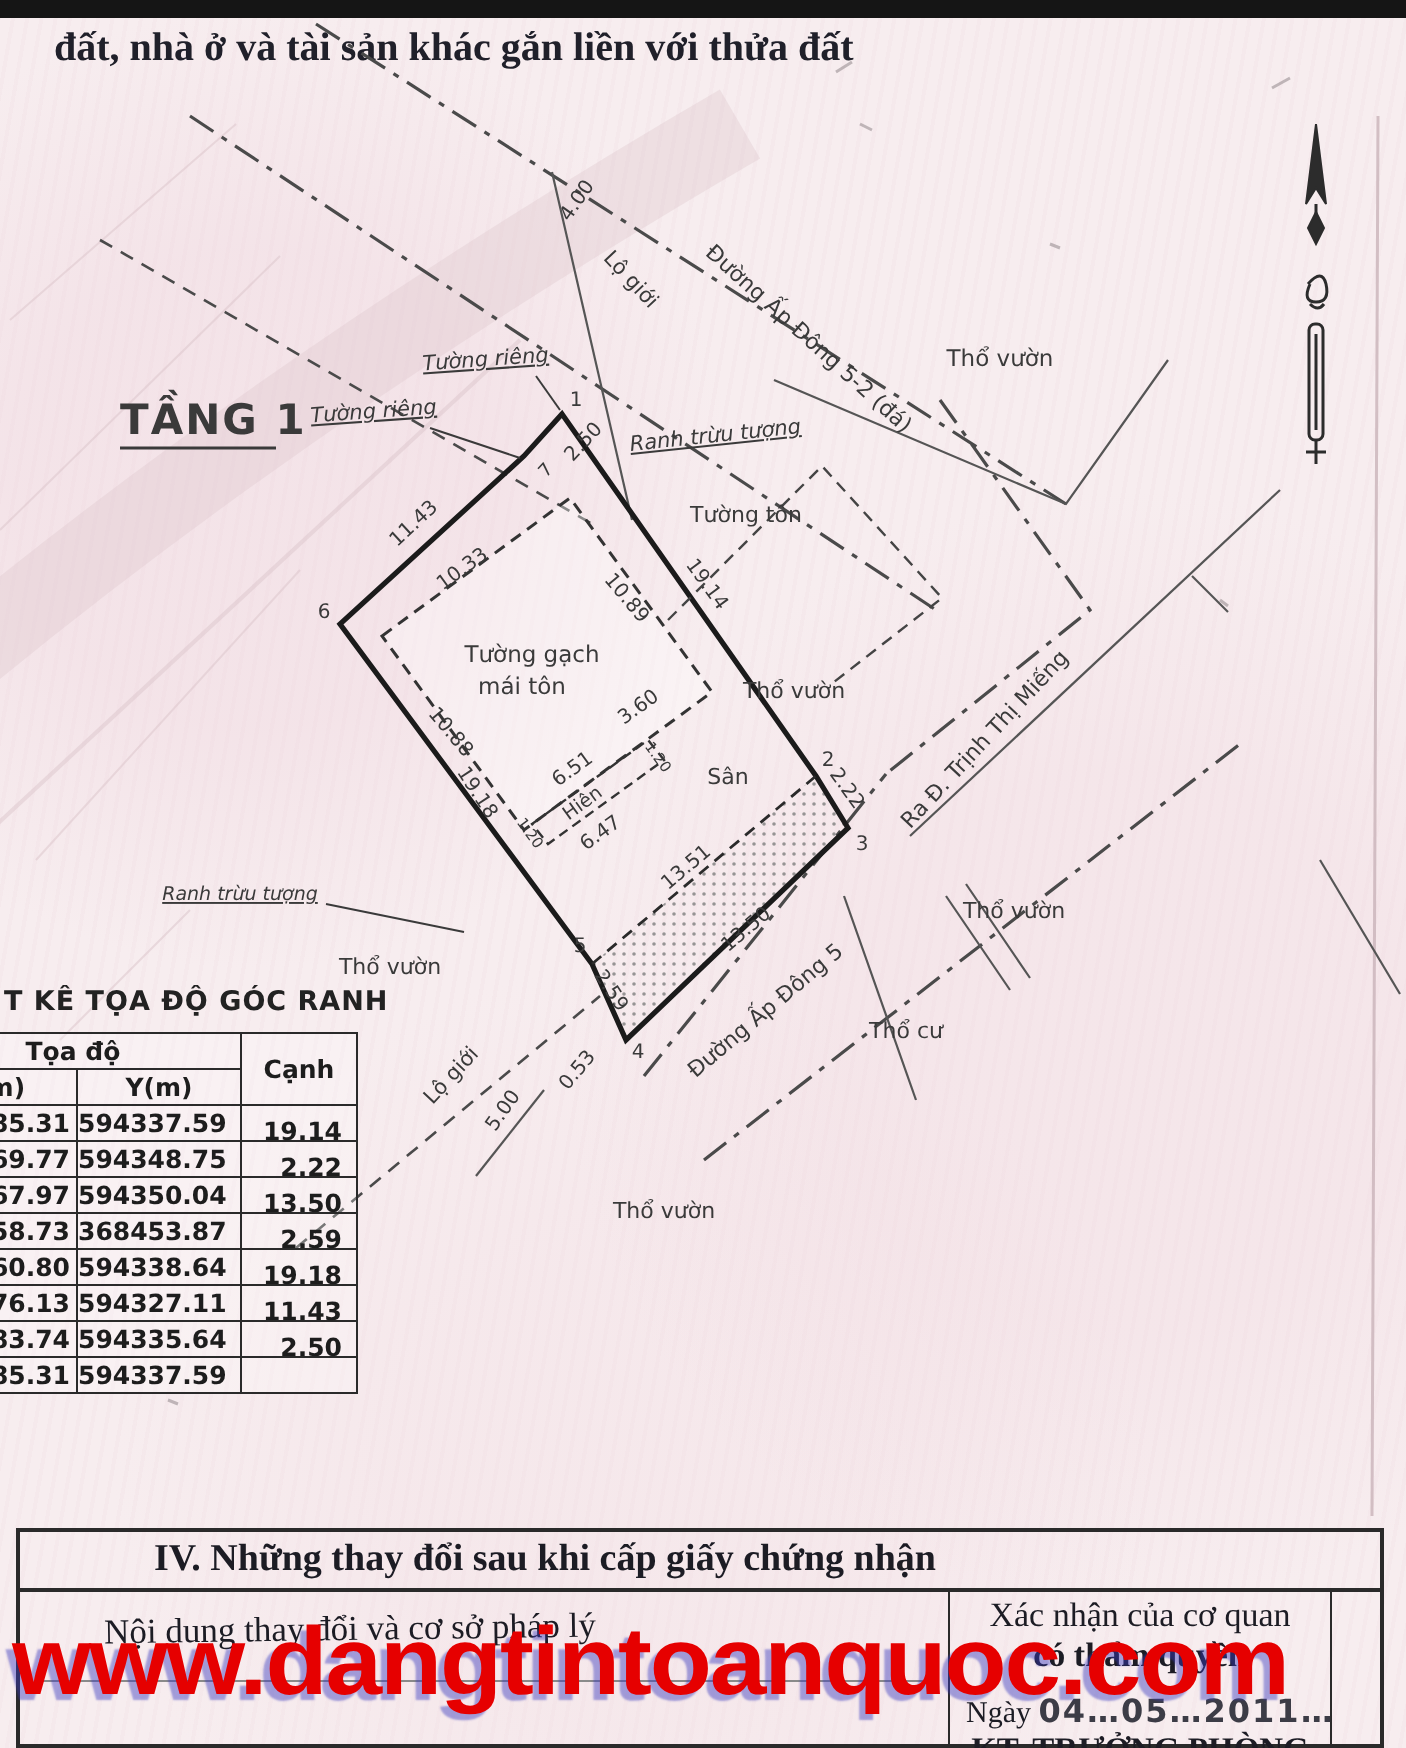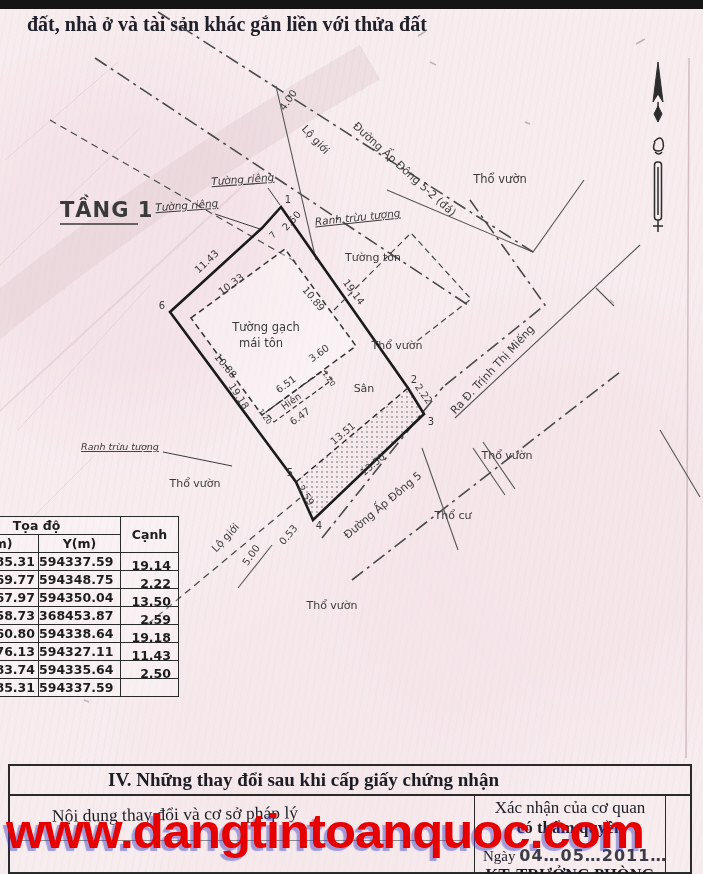--- a/index.html
+++ b/index.html
@@ -32,21 +32,21 @@
   .coord-table .xcell{text-align:right;padding-right:3px;}
   .coord-table .ycell{text-align:left;}
   .coord-table .ccell{text-align:right;padding-right:7px;position:relative;top:4px;font-weight:bold;}
   .coord-table thead th{font-weight:bold;}
   .sec4{
     position:absolute;left:8px;top:764px;width:684px;height:110px;
     border:2px solid #2a2a2a;box-sizing:border-box;
     font-family:"Liberation Serif", serif;color:#1c1c24;
   }
   .sec4-head{height:28px;border-bottom:2px solid #2a2a2a;line-height:28px;
-    font-weight:bold;font-size:19px;padding-left:98px;}
+    font-weight:bold;font-size:19px;padding-left:67px;}
   .sec4-left-label{position:absolute;left:42px;top:38px;font-size:17.5px;transform:rotate(-.8deg);}
   .sec4-rule{position:absolute;left:10px;top:74px;width:446px;height:1px;background:#8a8a8a;}
   .sec4-right{
     position:absolute;left:464px;top:30px;width:190px;height:80px;
     border-left:1.5px solid #2a2a2a;border-right:1.5px solid #2a2a2a;
     text-align:center;font-size:17px;
   }
   .sec4-right .l1{margin-top:2px;} .sec4-right .l2{margin-top:0;font-weight:bold;}
   .sec4-date{position:absolute;left:8px;top:50px;width:180px;font-size:15px;text-align:center;white-space:nowrap;}
   .sec4-date .stamp{font-family:"DejaVu Sans", sans-serif;font-weight:bold;font-size:16px;color:#3c3c46;letter-spacing:1px;}
@@ -179,20 +179,21 @@
 
     <text x="288" y="203" font-size="10" text-anchor="middle">1</text>
     <text x="414" y="383" font-size="10" text-anchor="middle">2</text>
     <text x="431" y="425" font-size="10" text-anchor="middle">3</text>
     <text x="319" y="529" font-size="10" text-anchor="middle">4</text>
     <text x="290" y="476" font-size="10" text-anchor="middle">5</text>
     <text x="162" y="309" font-size="10" text-anchor="middle">6</text>
     <text x="275" y="237" font-size="9" transform="rotate(-47 275 237)" text-anchor="middle">7</text>
   </svg>
 
+  <div class="coord-table-title">T KÊ TỌA ĐỘ GÓC RANH</div>
   <table class="coord-table">
     <colgroup>
         <col class="cx">
         <col class="cy">
         <col class="cc">
       </colgroup>
     <thead>
       <tr>
         <th colspan="2">Tọa độ</th>
         <th rowspan="2">Cạnh</th>

